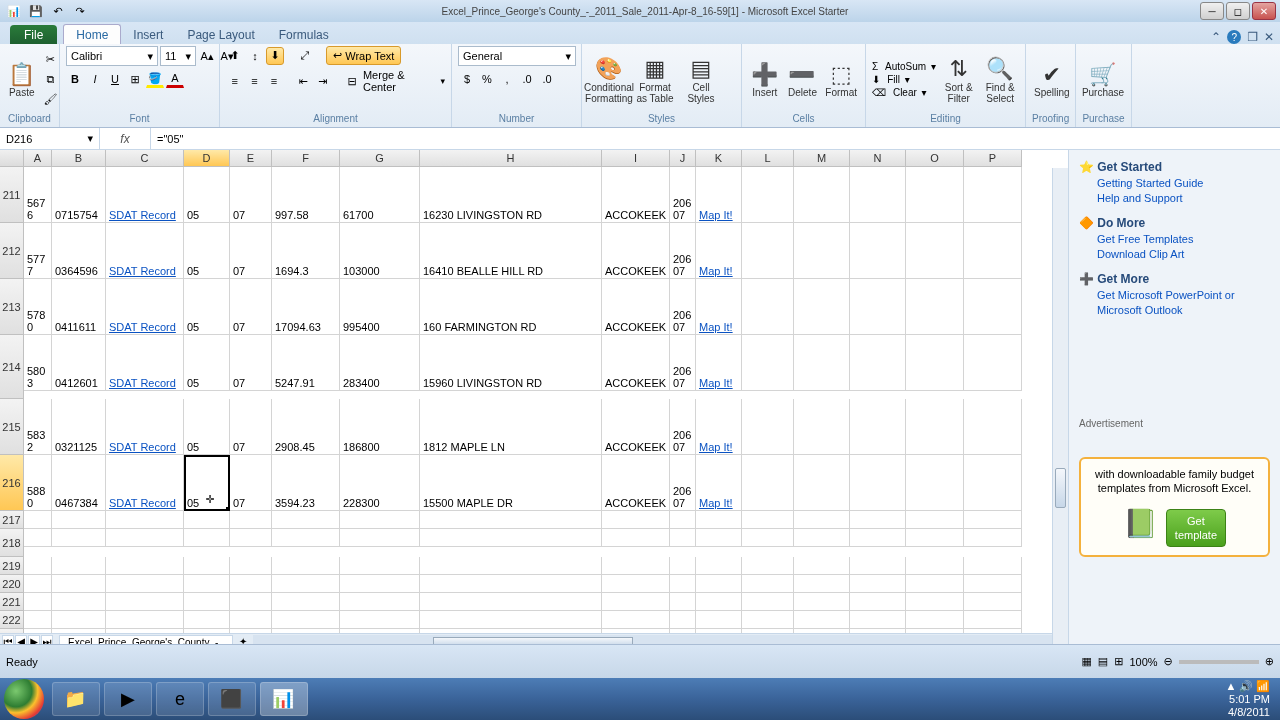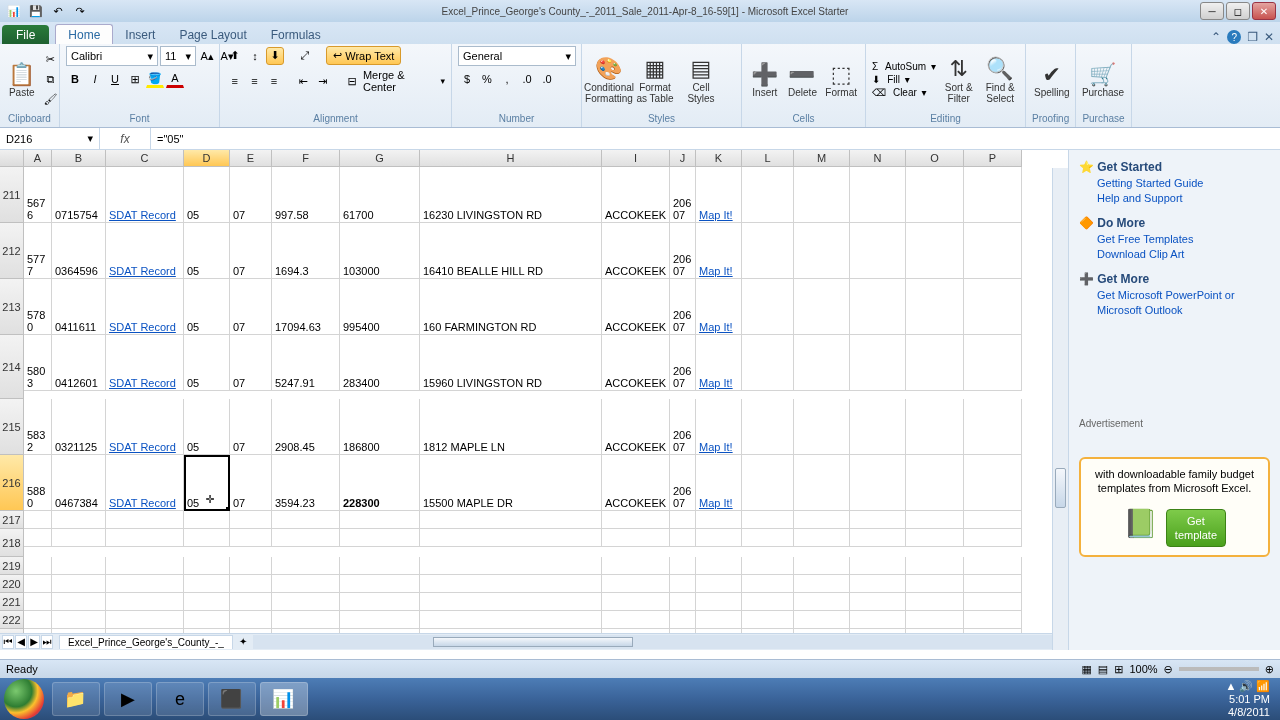--- a/index.html
+++ b/index.html
@@ -9,21 +9,21 @@
 .title-bar { height: 22px; background: linear-gradient(#d8e6f5,#bcd4ea); display: flex; align-items: center; padding: 0 4px; font-size: 11px; }
 .qat { display: flex; gap: 2px; align-items: center; }
 .qat-btn { width: 20px; height: 18px; display: flex; align-items: center; justify-content: center; border-radius: 3px; font-size: 11px; }
 .title-text { flex: 1; text-align: center; color: #444; font-size: 10px; }
 .window-controls { display: flex; gap: 2px; }
 .win-btn { width: 24px; height: 18px; display: flex; align-items: center; justify-content: center; border-radius: 3px; font-size: 10px; }
 .win-min,.win-max { background: linear-gradient(#f0f0f0,#d0d0d0); border:1px solid #888; }
 .win-close { background: linear-gradient(#e4a4a0,#c85250); border:1px solid #934; color:#fff; }
 
 
-.ribbon-tabs { height: 22px; background: linear-gradient(#d8e6f5,#cfe0f0); display: flex; align-items: flex-end; padding-left: 2px; }
+.ribbon-tabs { height: 22px; background: linear-gradient(#d8e6f5,#cfe0f0); display: flex; align-items: flex-end; padding-left: 10px; }
 .file-tab { background: linear-gradient(#2a7b3a,#1e6030); color: #fff; padding: 3px 14px 2px; border-radius: 4px 4px 0 0; font-size: 12px; margin-right: 6px; }
 .tab { padding: 3px 12px 2px; font-size: 12px; color: #3a5a7d; cursor: pointer; }
 .tab.active { background: #fdfdfd; border: 1px solid #aac; border-bottom: none; border-radius: 3px 3px 0 0; color: #2a6aa3; }
 .ribbon-right { margin-left:auto; display:flex; gap:6px; padding-right:6px; align-items:center; font-size:12px; color:#3a5a7d;}
 
 
 .ribbon { height: 84px; background: linear-gradient(#f4f7fb,#e3ecf5); border-bottom: 1px solid #a9bcd4; display: flex; }
 .group { border-right: 1px solid #c7d7e8; padding: 2px 6px; display: flex; flex-direction: column; justify-content: space-between; }
 .group-content { display: flex; align-items: center; gap: 4px; flex: 1; }
 .group-label { text-align: center; font-size: 10px; color: #5a7fa3; padding-bottom: 1px; position:relative;}
@@ -76,21 +76,21 @@
 .hscroll { flex:1; margin:0 6px; height:14px; background:#d7e3f0; display:flex; align-items:center;}
 .hscroll .thumb { width:200px; height:10px; background:linear-gradient(#f4f7fb,#c7d7e8); border:1px solid #9ab; margin-left:180px;}
 
 
 .side-pane h4 { font-size:12px; margin:4px 0 2px; color:#264a7a;}
 .side-pane .plink { color:#0a52c2; margin-left:18px; line-height:15px; cursor:pointer;}
 .ad { border:2px solid #f4b13d; background:#fffef8; border-radius:6px; padding:8px; margin-top:28px; text-align:center; font-size:11px; line-height:14px;}
 .ad-btn { display:inline-block; background:linear-gradient(#7ecb4a,#4aa01c); color:#fff; border:1px solid #3c8216; border-radius:4px; padding:4px 8px; margin-top:8px; font-size:11px;}
 
 
-.status-bar { position:absolute; bottom:42px; left:0; right:0; height:19px; background:linear-gradient(#d8e6f5,#c7d7e8); display:flex; align-items:center; font-size:11px; padding:0 6px; border-top:1px solid #a9bcd4;}
+.status-bar { position:absolute; bottom:42px; left:0; right:0; height:34px; background:linear-gradient(#d8e6f5,#c7d7e8); display:flex; align-items:center; font-size:11px; padding:0 6px; border-top:1px solid #a9bcd4;}
 .status-bar .right { margin-left:auto; display:flex; align-items:center; gap:6px;}
 
 
 .taskbar { position:absolute; bottom:0; left:0; right:0; height:42px; background:linear-gradient(#4d7db6,#3a6399,#2b4d78); display:flex; align-items:center; padding:0 4px;}
 .start { width:40px; height:40px; border-radius:50%; background:radial-gradient(circle at 30% 30%,#7bc96f 0,#2e7d32 40%,#fbc02d 55%,#e53935 75%,#1976d2 95%); margin-right:8px;}
 .tb-btn { width:48px; height:34px; background:rgba(255,255,255,.12); border:1px solid rgba(255,255,255,.2); border-radius:3px; margin-right:4px; display:flex; align-items:center; justify-content:center; font-size:18px;}
 .tb-btn.active { background:rgba(255,255,255,.3);}
 .tray { margin-left:auto; color:#fff; font-size:11px; text-align:right; line-height:13px; padding-right:6px;}
 
 .vscroll { position:absolute; right:0; top:18px; bottom:0; width:16px; background:#e8eef5; border-left:1px solid #c7d7e8;}
@@ -468,21 +468,21 @@
           <div class="rh sel" style="height: 56px;">216</div>
           <div class="c tall wA" style="white-space: pre;">588
 0</div>
           <div class="c tall wB" style="white-space: pre;">0467384</div>
           <div class="c tall wC">
             <span class="link">SDAT Record</span>
           </div>
           <div class="c tall wD sel-cell" style="white-space: pre;">05</div>
           <div class="c tall wE" style="white-space: pre;">07</div>
           <div class="c tall wF" style="white-space: pre;">3594.23</div>
-          <div class="c tall wG" style="white-space: pre; font-weight: bold;">228300</div>
+          <div class="c tall wG" style="white-space: pre;">228300</div>
           <div class="c tall wH" style="white-space: pre;">15500 MAPLE DR</div>
           <div class="c tall wI" style="white-space: pre;">ACCOKEEK</div>
           <div class="c tall wJ" style="white-space: pre;">206
 07</div>
           <div class="c tall wK">
             <span class="link">Map It!</span>
           </div>
           <div class="c tall wL" style="white-space: pre; border-right: 1px solid rgb(212, 212, 212); border-bottom: 1px solid rgb(212, 212, 212);"></div>
           <div class="c tall wM" style="white-space: pre; border-right: 1px solid rgb(212, 212, 212); border-bottom: 1px solid rgb(212, 212, 212);"></div>
           <div class="c tall wN" style="white-space: pre; border-right: 1px solid rgb(212, 212, 212); border-bottom: 1px solid rgb(212, 212, 212);"></div>

